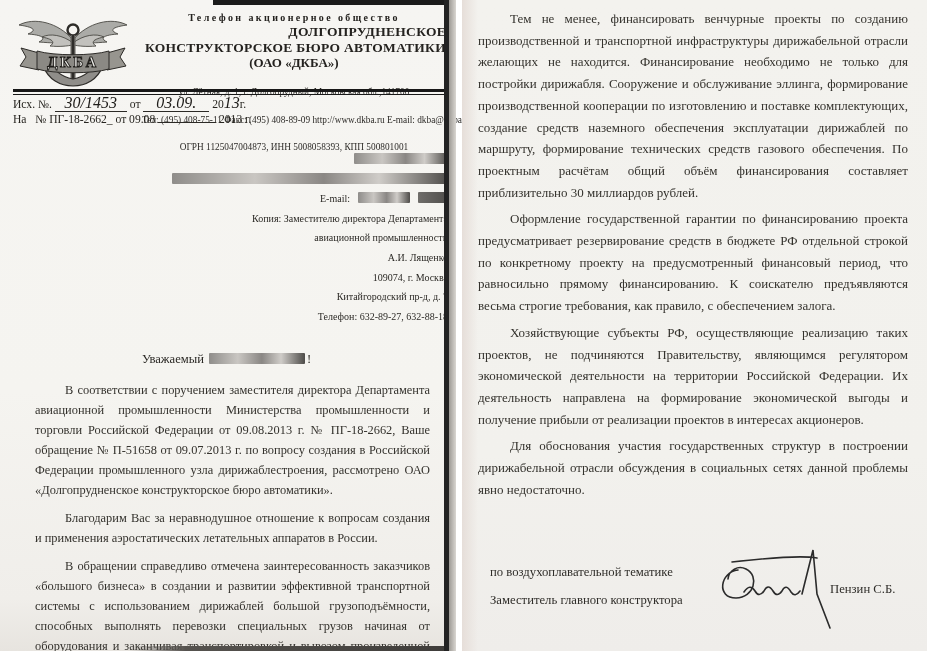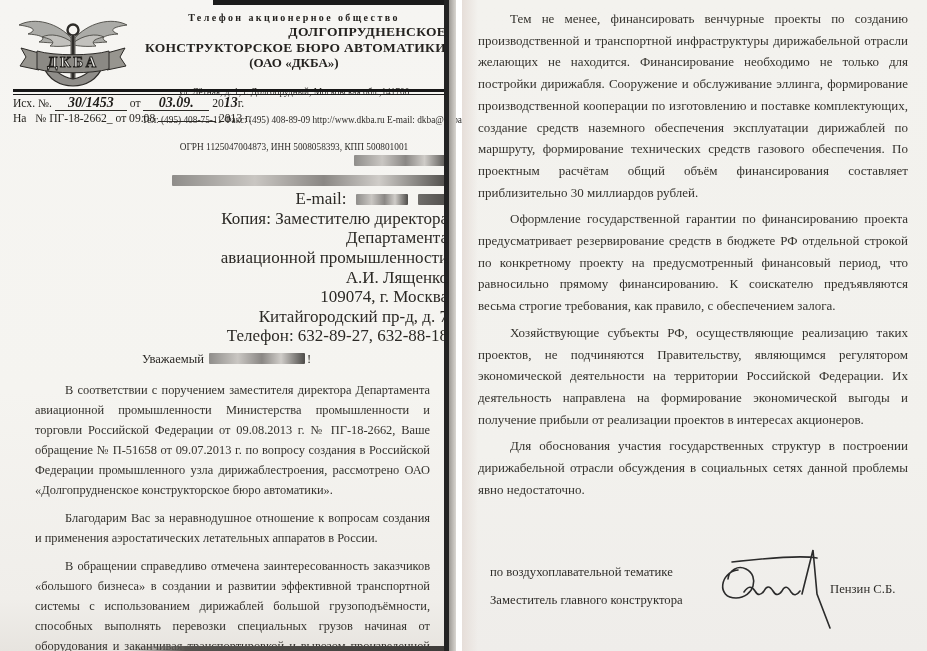--- a/index.html
+++ b/index.html
@@ -23,26 +23,26 @@
   .lh-text{position:absolute;left:142px;top:12px;width:304px;text-align:center;color:#24221f;}
   .lh-orgtype{font-size:10px;letter-spacing:2.4px;font-weight:700;white-space:nowrap;}
   .lh-name{font-size:13.5px;font-weight:700;letter-spacing:.3px;line-height:14px;margin-top:2px;text-align:right;}
   .lh-short{font-size:13px;font-weight:700;line-height:14px;margin-top:1px;}
   .lh-small{font-size:9.3px;line-height:10.5px;margin-top:17px;color:#2c2a27;white-space:nowrap;}
   .lh-rule{position:absolute;left:13px;top:89px;width:436px;height:6px;
     border-top:3px solid #181818;border-bottom:1px solid #181818;box-sizing:border-box;}
   
   .ref{position:absolute;left:13px;top:97px;font-size:11.6px;color:#26241f;line-height:12px;}
   .ref-row{white-space:nowrap;}
-  .hand{font-style:italic;font-weight:700;font-size:14px;color:#1f1d1a;}
+  .hand{font-style:italic;font-weight:400;font-size:16px;color:#1f1d1a;}
   .uline{display:inline-block;border-bottom:1px solid #2c2a26;text-align:center;}
   .blankline{display:inline-block;border-bottom:1px solid #2c2a26;height:10px;}
   
   .addressee{position:absolute;left:160px;top:150px;width:288px;text-align:right;
-    font-size:17px;line-height:19.6px;color:#2b2925;}
+    font-size:10px;line-height:19.6px;color:#2b2925;}
   .redact{display:inline-block;height:11px;border-radius:1px;vertical-align:-1px;
     background:linear-gradient(90deg,#8f8d8a,#c9c6c2 30%,#8a8784 55%,#cfccc8 75%,#4e4c49);}
   .redact.dark{background:linear-gradient(90deg,#6f6d6a,#504e4b);}
   
   .salutation{position:absolute;left:142px;top:352px;font-size:12.6px;color:#2b2925;white-space:nowrap;}
   .body-left{position:absolute;left:27px;top:372px;width:411px;
     font-size:12.4px;line-height:20px;text-align:justify;color:#34322d;}
   .body-left p{margin:8px;text-indent:30px;}
   
   .page-right{

